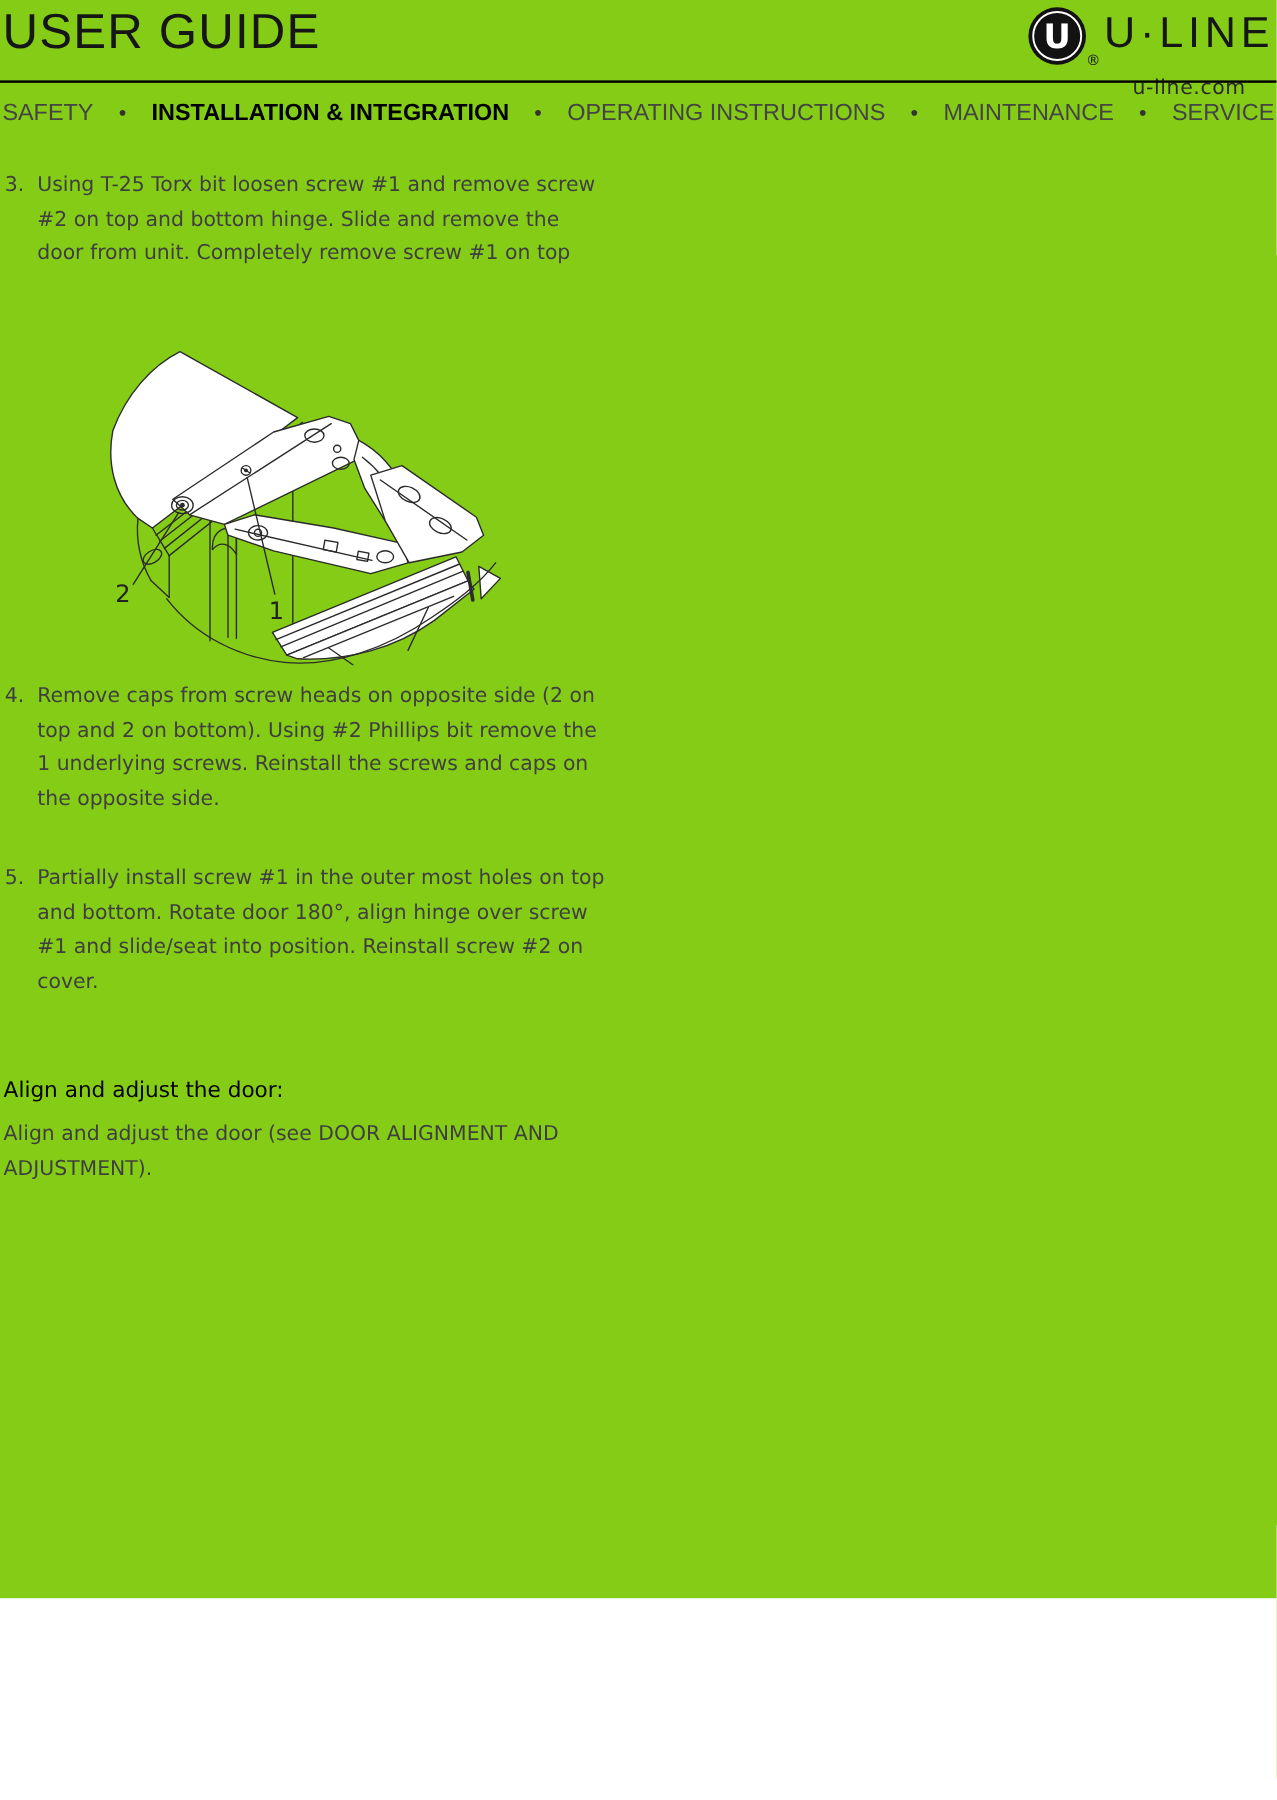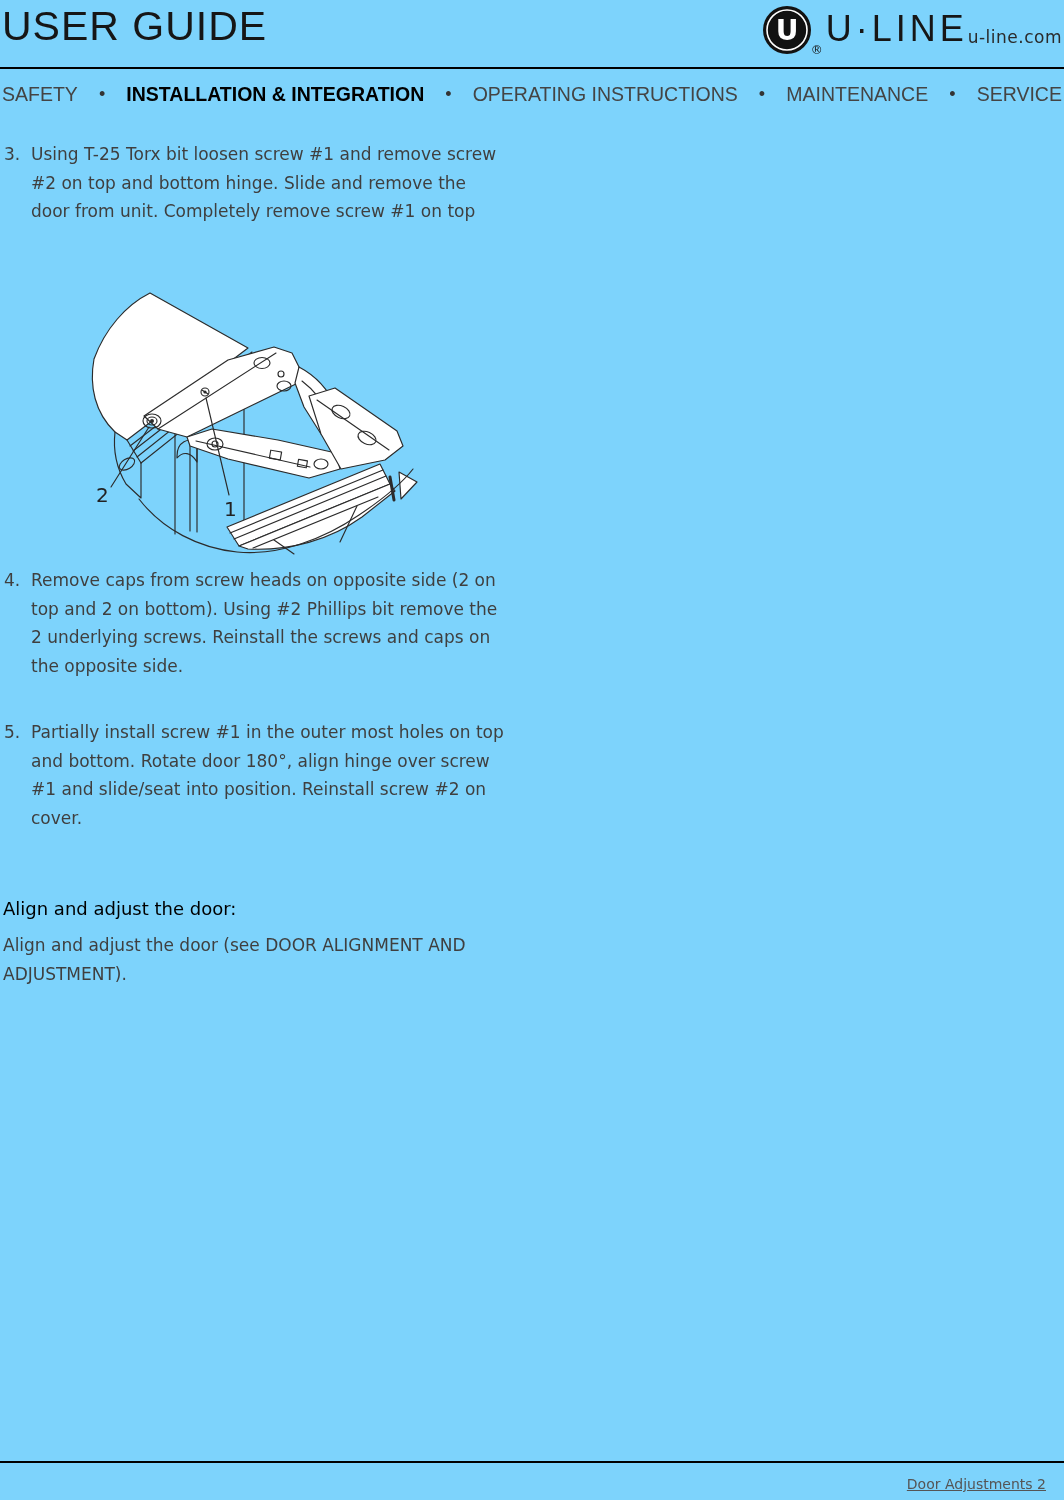--- a/index.html
+++ b/index.html
@@ -1,31 +1,31 @@
 <!DOCTYPE html>
 <html><head>
 <meta charset="utf-8">
 <style>
   * { margin:0; padding:0; box-sizing:border-box; }
   html,body { background:#fff; }
   .page {
-    position:relative; width:1064px; height:1500px; margin:0 auto;
-    background:#7dd3fc; overflow:hidden;
+    position:relative; width:1064px; height:1332px; margin:0 auto;
+    background:#84cc16; overflow:hidden;
     font-family:"DejaVu Sans", sans-serif; color:#3f3f3f;
   }
   
   .title {
     position:absolute; left:2px; top:3px;
     font-family:"Liberation Sans", sans-serif;
     font-size:41px; font-weight:300; letter-spacing:1px; color:#161616;
   }
   .logo { position:absolute; top:3px; right:2px; display:flex; gap:12px; align-items:flex-start; }
   .badge-wrap { position:relative; width:52px; height:60px; }
   .reg-mark { position:absolute; right:-9px; bottom:6px; font-size:12px; color:#161616; }
-  .wordmark-col { display:flex; align-items:flex-end; padding-top:6px; }
+  .wordmark-col { display:flex; flex-direction:column; align-items:center; padding-top:6px; }
   .wordmark {
     font-family:"Liberation Sans", sans-serif;
     font-size:36px; font-weight:500; letter-spacing:4px; color:#161616; line-height:1;
   }
   .website { font-size:17px; color:#2a2a2a; margin-top:18px; letter-spacing:0.5px; }
   .rule-top { position:absolute; left:0; right:0; top:67px; border-top:2px solid #000; }
   .nav {
     position:absolute; left:2px; right:2px; top:83px;
     display:flex; justify-content:space-between; align-items:center;
     font-family:"Liberation Sans", sans-serif;
@@ -175,21 +175,21 @@
       <text class="fig-label" x="18" y="214">2</text>
       <text class="fig-label" x="146" y="228">1</text>
     </svg>
   </div>
 
   <div class="step" id="step-4">
     <span class="step-num">4.</span>
     <div class="step-lines">
       <div>Remove caps from screw heads on opposite side (2 on</div>
       <div>top and 2 on bottom). Using #2 Phillips bit remove the</div>
-      <div>2 underlying screws. Reinstall the screws and caps on</div>
+      <div>1 underlying screws. Reinstall the screws and caps on</div>
       <div>the opposite side.</div>
     </div>
   </div>
 
   <div class="step" id="step-5">
     <span class="step-num">5.</span>
     <div class="step-lines">
       <div>Partially install screw #1 in the outer most holes on top</div>
       <div>and bottom. Rotate door 180°, align hinge over screw</div>
       <div>#1 and slide/seat into position. Reinstall screw #2 on</div>

